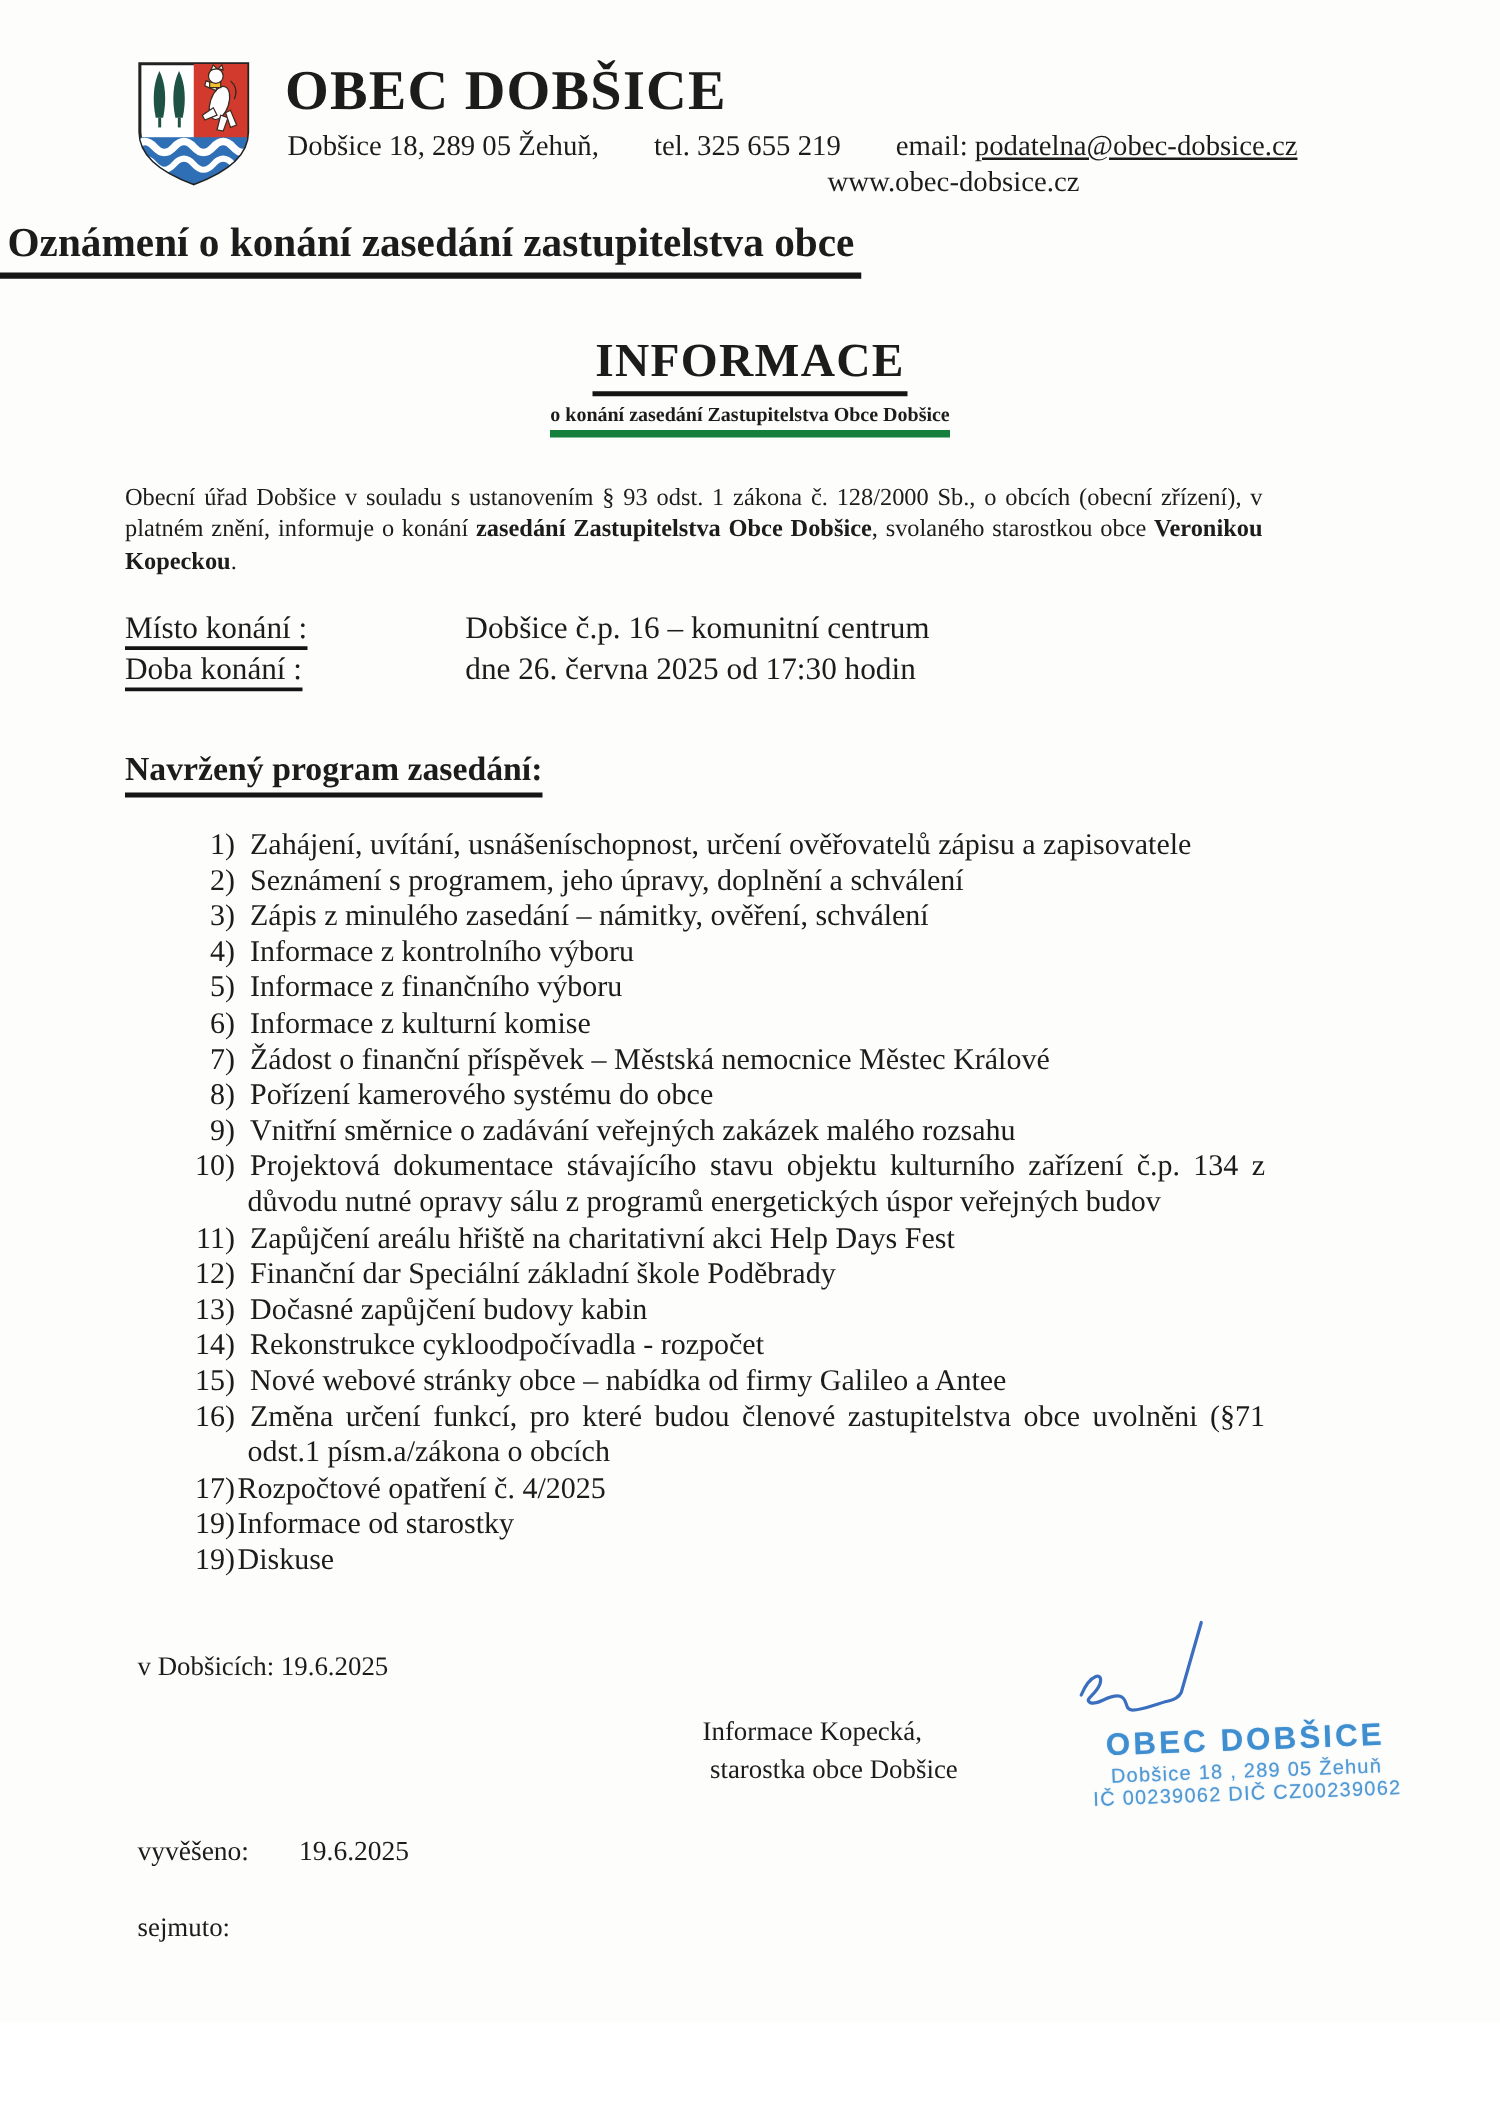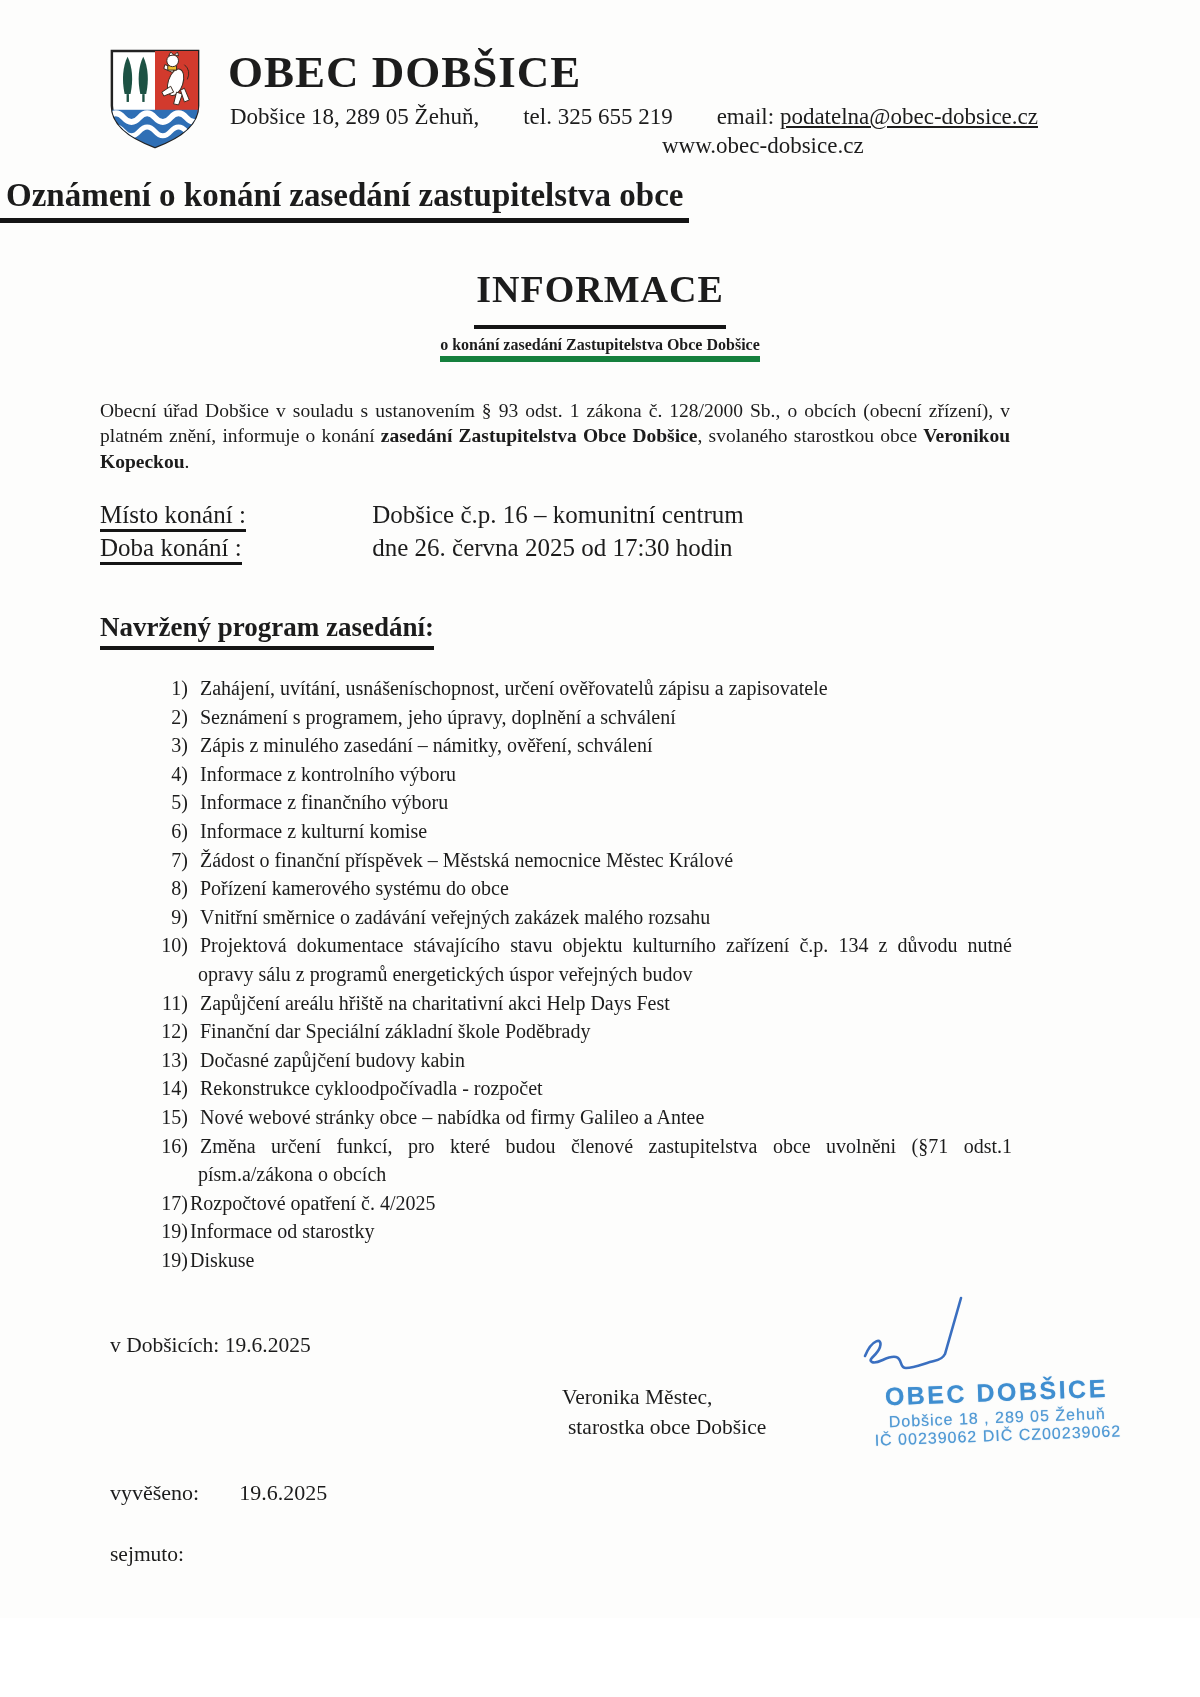--- a/index.html
+++ b/index.html
@@ -18,34 +18,34 @@
   .coa { width:98px; height:106px; flex:0 0 auto; }
   .hdr-text { padding-top:4px; }
   .org { font-size:45px; font-weight:bold; line-height:1.0; letter-spacing:1px; margin-left:12px; }
   .addr { display:flex; gap:44px; font-size:23px; margin-top:9px; margin-left:14px; white-space:nowrap; }
   .email-link { text-decoration:underline; }
   .www { font-size:23px; margin-top:3px; margin-left:446px; }
   
   .title-wrap { text-align:left; margin-top:18px; }
   .doc-title { display:inline-block; font-size:33px; font-weight:bold; border-bottom:5px solid #151515; padding:0 6px 4px; }
   .info-wrap { text-align:center; margin-top:44px; }
-  .info-head { display:inline-block; font-size:38px; font-weight:bold; letter-spacing:1px; border-bottom:4px solid #151515; padding:0 2px 14px; }
+  .info-head { display:inline-block; font-size:38px; font-weight:bold; letter-spacing:1px; border-bottom:4px solid #151515; padding:0 2px 2px; }
   .infosub-wrap { text-align:center; margin-top:7px; }
   .info-sub { display:inline-block; font-size:16px; font-weight:bold; border-bottom:6px solid #15803d; padding-bottom:2px; }
   
   .intro { margin:36px 190px 0 100px; font-size:19.5px; line-height:1.3; text-align:justify; }
   
   .meet { margin:27px 0 0 100px; font-size:25px; font-weight:normal; }
   .meet-row { margin-bottom:5px; }
   .meet-cell { display:inline-block; width:266px; }
   .u3 { border-bottom:3px solid #151515; padding-bottom:1px; }
   
   .agh-wrap { margin:50px 0 0 100px; }
   .agenda-head { display:inline-block; font-size:27px; font-weight:bold; border-bottom:4px solid #151515; padding-bottom:3px; }
-  .agenda { margin:24px 188px 0 100px; font-size:20px; }
+  .agenda { margin:24px 188px 0 100px; font-size:24px; }
   .row { margin:0; padding-left:98px; text-indent:-44px; line-height:28.6px; }
   .num { display:inline-block; width:34px; text-indent:0; text-align:right; margin-right:12px; }
   .row:nth-child(n+17) .num { margin-right:2px; }
   .justify { text-align:justify; }
   
   .dated { margin:58px 0 0 110px; font-size:21.5px; }
   .signblock { margin:24px 0 0 562px; font-size:21.5px; line-height:1.4; }
   .role { margin-left:6px; }
   .signature { position:absolute; left:845px; top:1290px; }
   .stamp {
@@ -159,21 +159,21 @@
     <p class="row"><span class="num">15)</span><span>Nové webové stránky obce – nabídka od firmy Galileo a Antee</span></p>
     <p class="row justify"><span class="num">16)</span><span>Změna určení funkcí, pro které budou členové zastupitelstva obce uvolněni (§71 odst.1 písm.a/zákona o obcích</span></p>
     <p class="row"><span class="num">17)</span><span>Rozpočtové opatření č. 4/2025</span></p>
     <p class="row"><span class="num">19)</span><span>Informace od starostky</span></p>
     <p class="row"><span class="num">19)</span><span>Diskuse</span></p>
   </div>
 
   <p class="dated">v Dobšicích: 19.6.2025</p>
 
   <div class="signblock">
-    <div>Veronika Městec,</div>
+    <div>Informace Kopecká,</div>
     <div class="role">starostka obce Dobšice</div>
   </div>
 
   <svg class="signature" width="170" height="105" viewBox="0 0 170 105" aria-hidden="true">
     <path d="M20,66 c7,-17 18,-19 15,-9 c-3,9 -13,12 -8,15 c6,3 15,-7 24,-5 c7,2 3,11 10,11 c9,0 19,-5 28,-7 c5,-1 9,-3 11,-7 L116,8" fill="none" stroke="#3a6fc0" stroke-width="2.6" stroke-linecap="round"></path>
   </svg>
 
   <div class="stamp">
     <div class="s1">OBEC DOBŠICE</div>
     <div class="s2">Dobšice 18 , 289 05 Žehuň</div>

